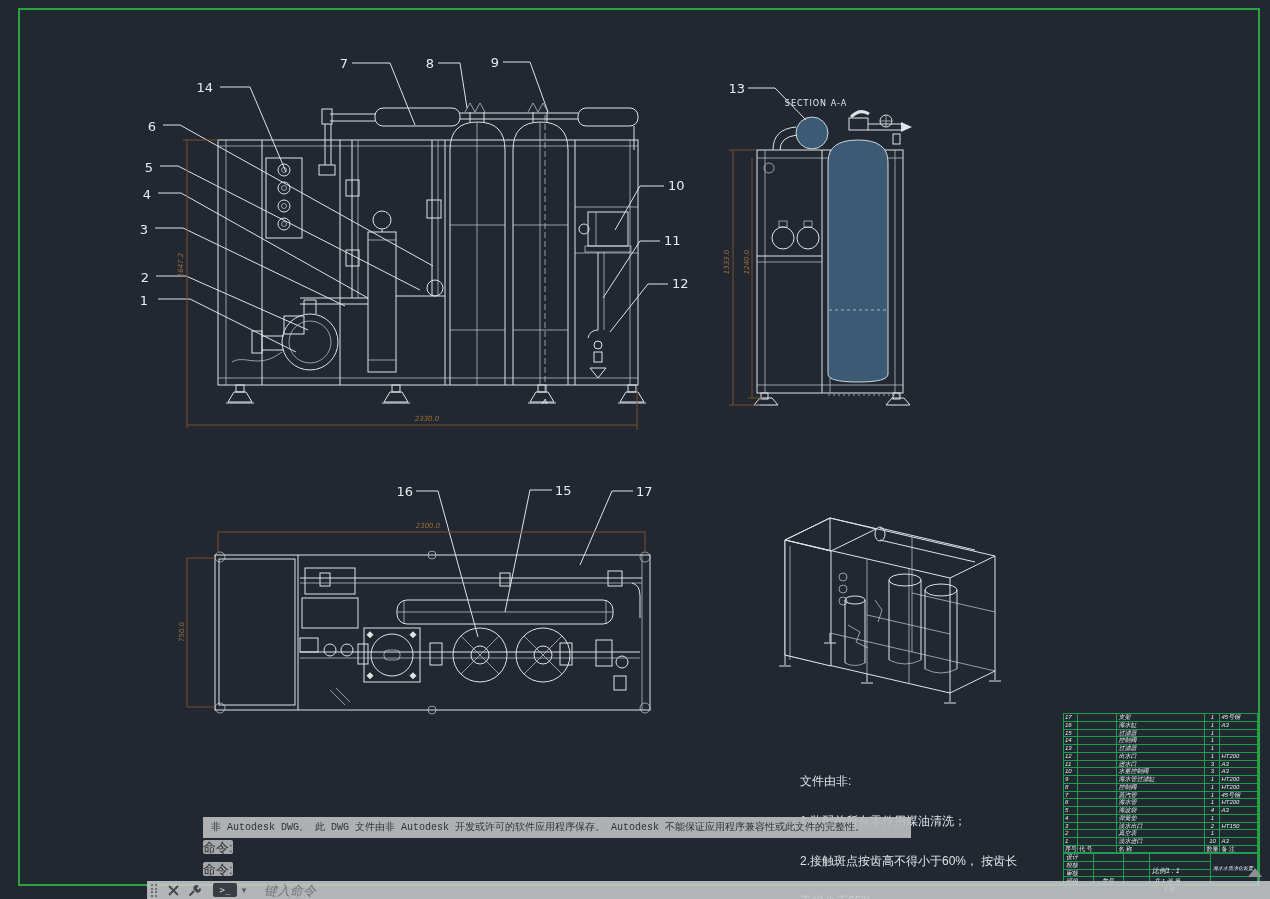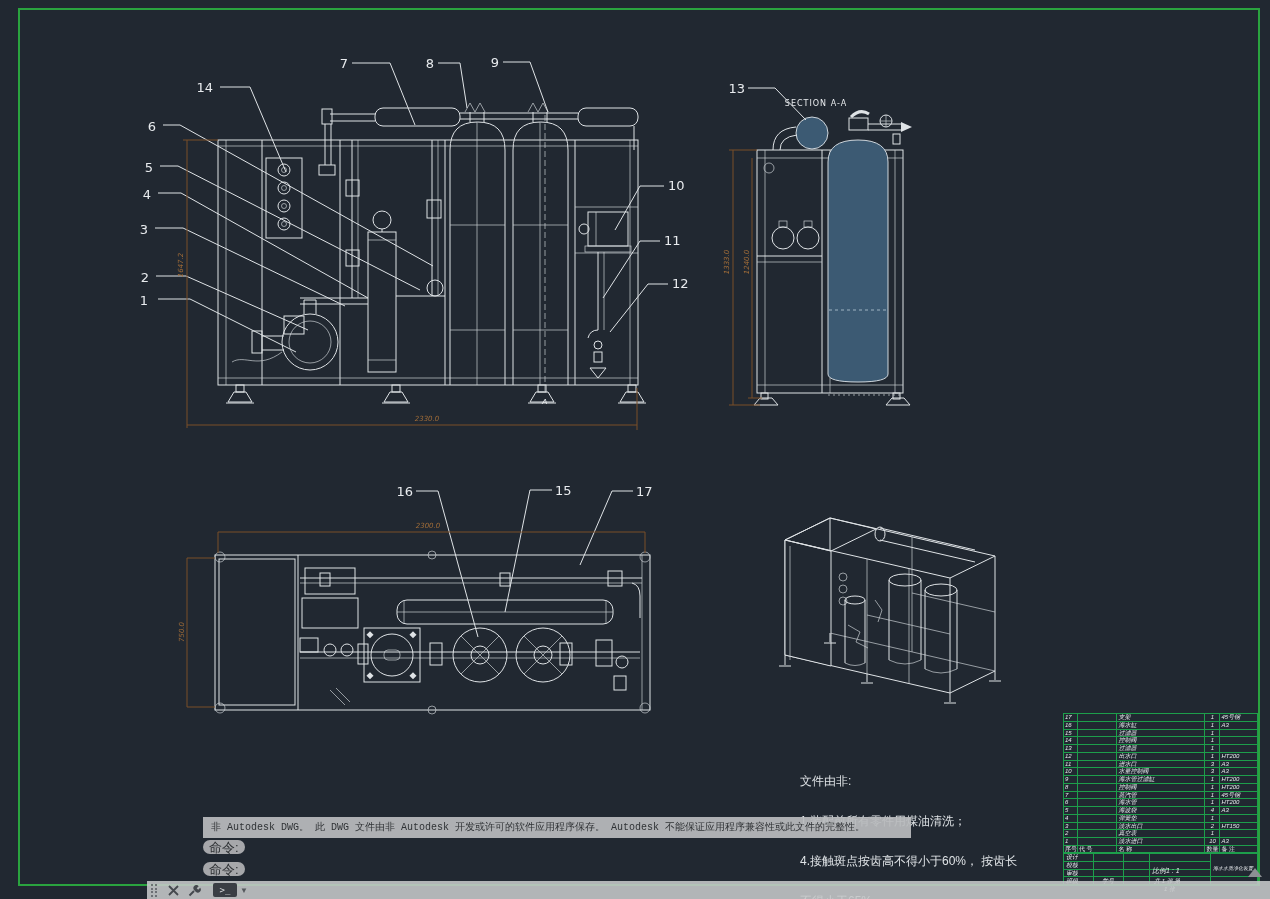--- a/index.html
+++ b/index.html
@@ -50,21 +50,21 @@
   .tb-vline{position:absolute;top:0;bottom:0;width:1px;background:#1d9e4b;}
   .tb-hline{position:absolute;left:0;width:1px;background:#1d9e4b;}
   
   #msg-bar{
     position:absolute;left:203px;top:817px;width:708px;height:21px;z-index:6;
     background:rgba(185,187,189,.93);color:#303336;font-size:10px;line-height:21px;
     padding-left:8px;box-sizing:border-box;white-space:nowrap;overflow:hidden;font-family:Liberation Mono, monospace;
   }
   .cmd-chip{
     position:absolute;left:203px;z-index:6;background:rgba(176,178,180,.93);
-    color:#2e3134;font-size:13px;line-height:16px;height:14px;padding:0 6px;border-radius:8px;
+    color:#2e3134;font-size:13px;line-height:16px;height:14px;padding:0 0;border-radius:2px;
   }
   #cmd-bar{
     position:absolute;left:147px;top:881px;right:0;height:18px;z-index:7;
     background:rgba(198,200,202,.88);display:flex;align-items:center;
   }
   #grip{width:8px;height:12px;margin-left:4px;display:grid;grid-template-columns:2px 2px;grid-gap:1.5px;}
   #grip i{width:2px;height:2px;background:#55595e;border-radius:50%;}
   .bar-ic{margin-left:9px;display:flex;align-items:center;}
   #cmd-box{margin-left:12px;width:24px;height:14px;background:#3a3e44;border-radius:2px;
     color:#d8dadc;font-size:9px;line-height:14px;text-align:center;font-family:"DejaVu Sans Mono",monospace;}
@@ -418,21 +418,21 @@
         <line x1="824" y1="643" x2="836" y2="643"></line>
       <line x1="867" y1="674" x2="867" y2="682"></line>
         <line x1="861" y1="683" x2="873" y2="683"></line>
     </g>
   </g>
 </svg>
 
 <div id="tech-req">
   <div>文件由非:</div>
   <div>1.装配前所有零件用煤油清洗；</div>
-  <div>4.接触斑点按齿高不得小于60%， 按齿长</div>
+  <div>2.接触斑点按齿高不得小于60%， 按齿长</div>
   <div>不得小于65%；</div>
   
   
   
   
 </div>
 
 <div id="bom">
   <div>
       <div class="bom-row">
@@ -607,13 +607,14 @@
       </svg>
   </span>
   <span class="bar-ic">
     <svg width="13" height="13" viewBox="0 0 13 13">
       <path d="M1.5,11.5 L6,7" stroke="#45494e" stroke-width="2" fill="none"></path>
       <path d="M6.5,6.5 a3,3 0 1 1 4.2,-4.2 l-2,2 1.5,1.5 2,-2 a3,3 0 0 1 -4.2,4.2 z" fill="#45494e"></path>
     </svg>
   </span>
   <span id="cmd-box">&gt;_</span>
   <span id="cmd-caret">▼</span>
+  <input id="cmd-input" type="text" placeholder="键入命令" style="">
 </div>
 
 </body></html>

